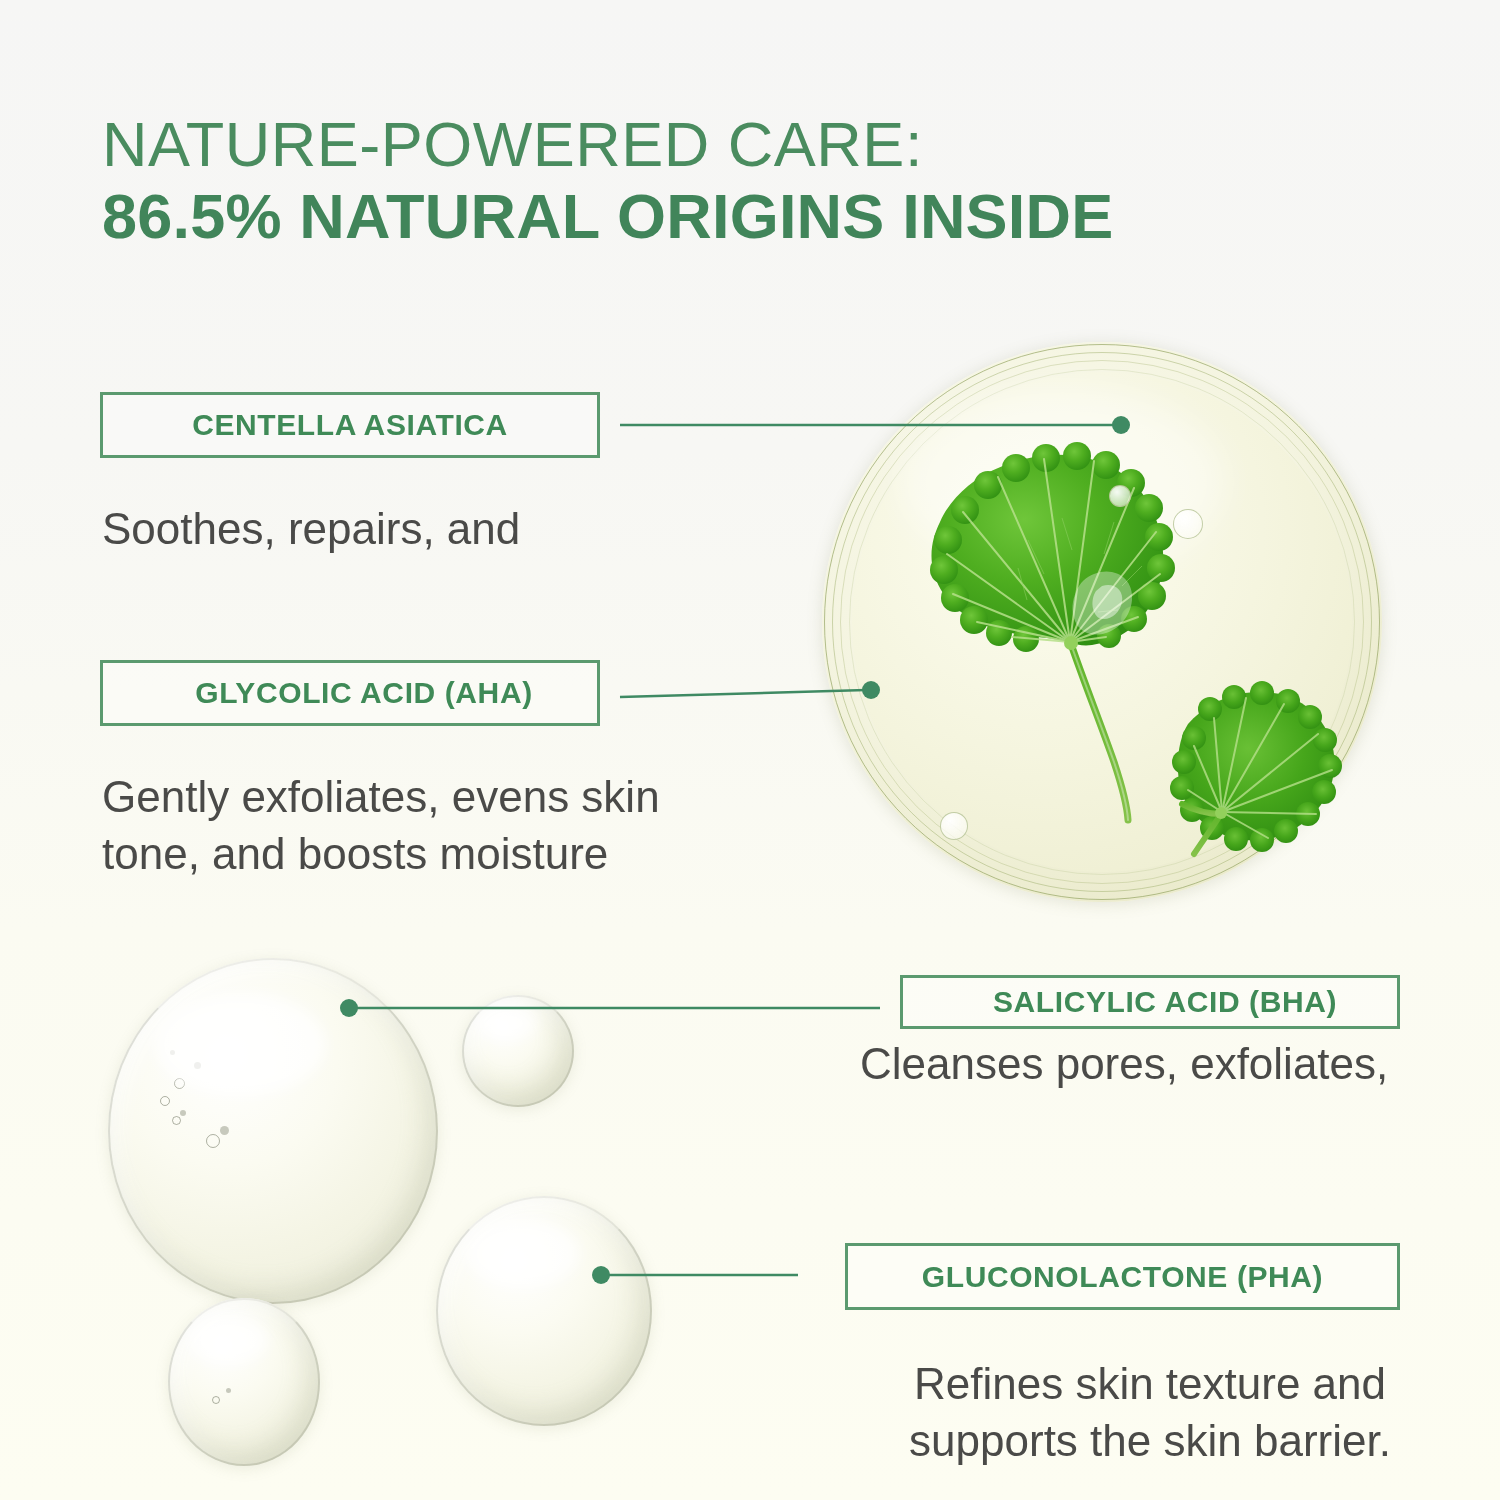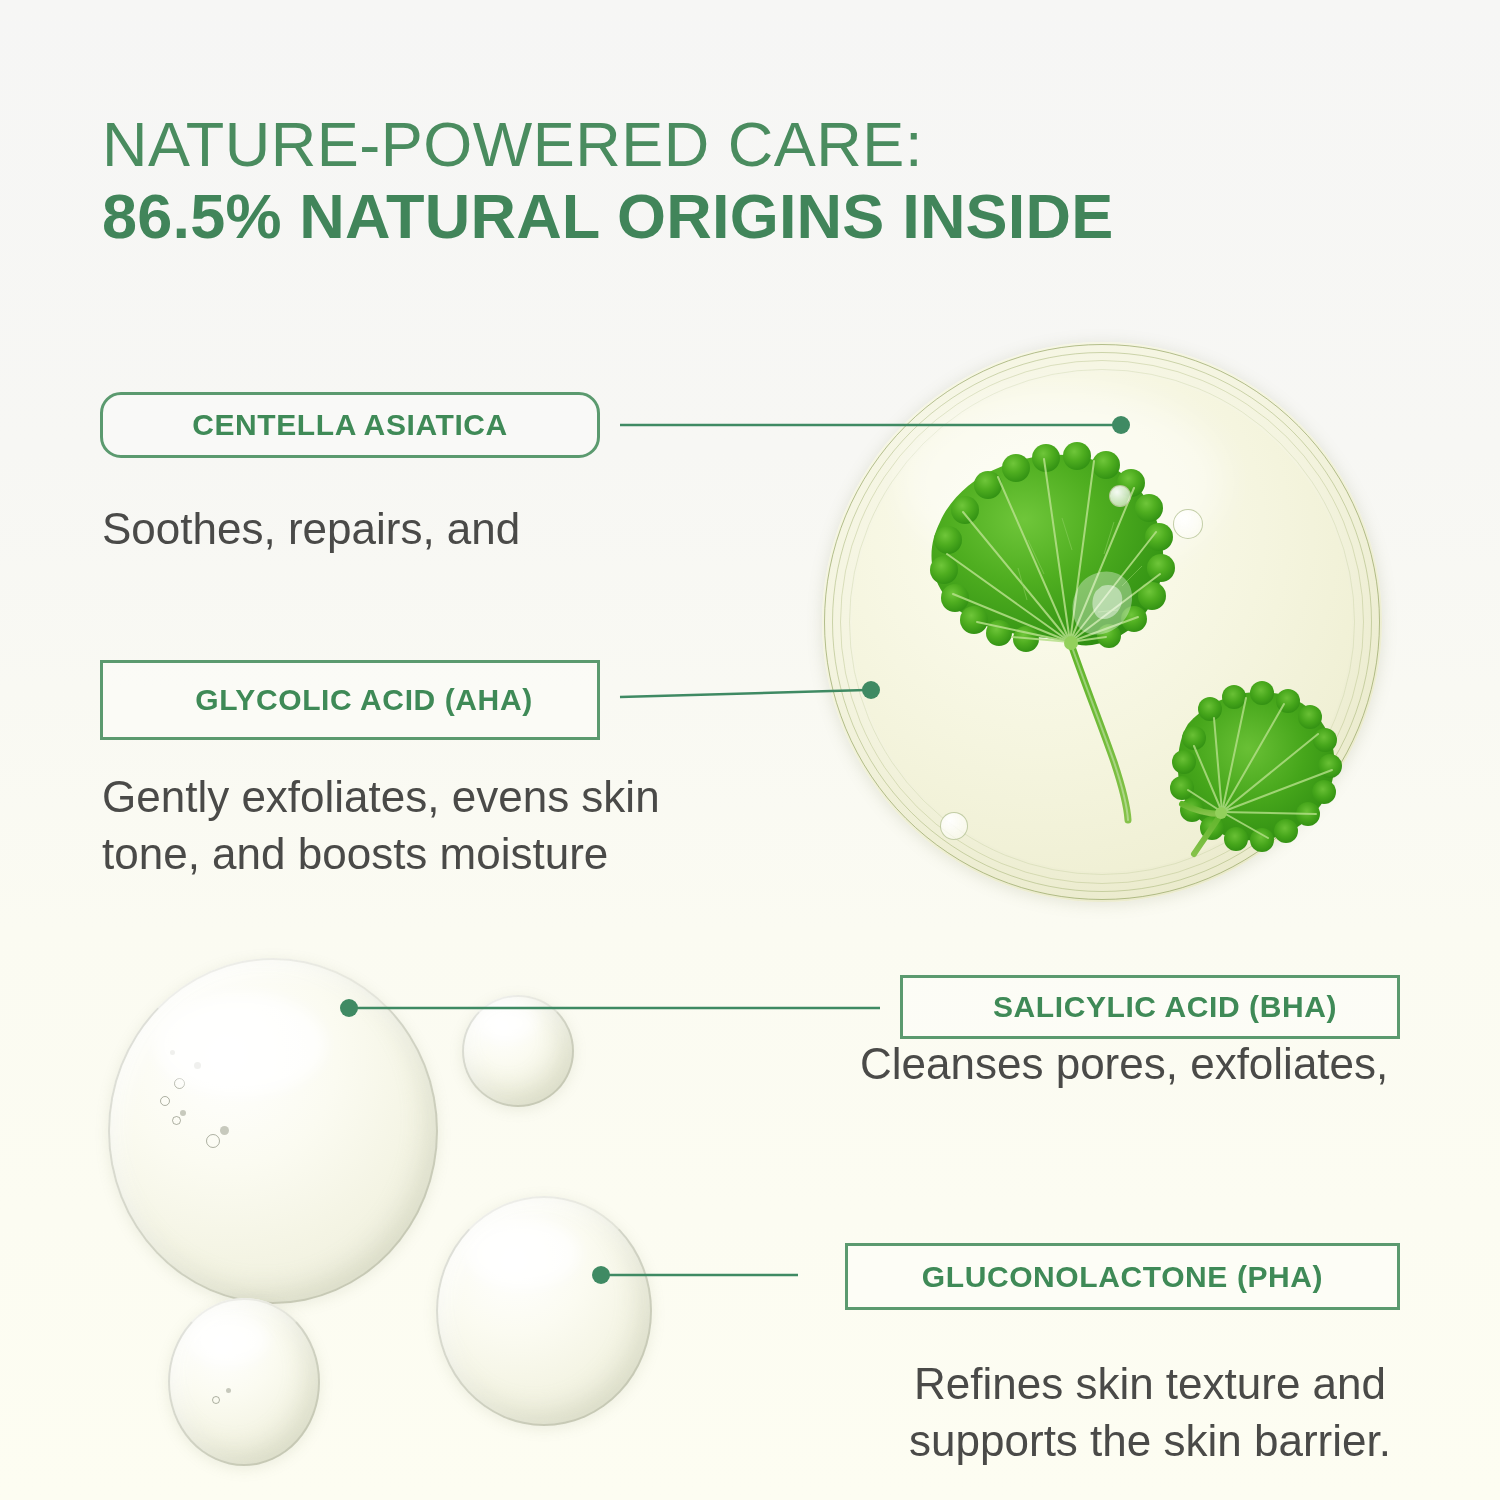--- a/index.html
+++ b/index.html
@@ -22,23 +22,23 @@
   }
 
   
   .chip {
     position:absolute; border:3px solid #5b9a6f;
     background:rgba(255,255,255,0.30);
     display:flex; align-items:center; justify-content:center;
     color:#3f8a57; font-weight:700; letter-spacing:0.6px;
     font-size:30px; white-space:nowrap;
   }
-  #chip-centella { left:100px;  top:392px;  width:500px; height:66px;border-radius:21px; }
-  #chip-glycolic { left:100px;  top:660px;  width:500px; height:80px;padding-left:28px; }
-  #chip-salicylic{ left:900px;  top:975px;  width:500px; height:64px;padding-left:30px; }
+  #chip-centella { left:100px;  top:392px;  width:500px; height:66px; }
+  #chip-glycolic { left:100px;  top:660px;  width:500px; height:66px;padding-left:28px; }
+  #chip-salicylic{ left:900px;  top:975px;  width:500px; height:54px;padding-left:30px; }
   #chip-gluconol { left:845px;  top:1243px; width:555px; height:67px; }
 
   
   .desc {
     position:absolute; color:#4a4a48; font-size:44px;
     line-height:1.30; font-weight:400;
   }
   #desc-centella { left:102px; top:500px; width:640px; text-align:left; }
   #desc-glycolic { left:102px; top:768px; width:640px; text-align:left; }
   #desc-salicylic{ left:860px; top:1035px; width:560px; text-align:left; }

